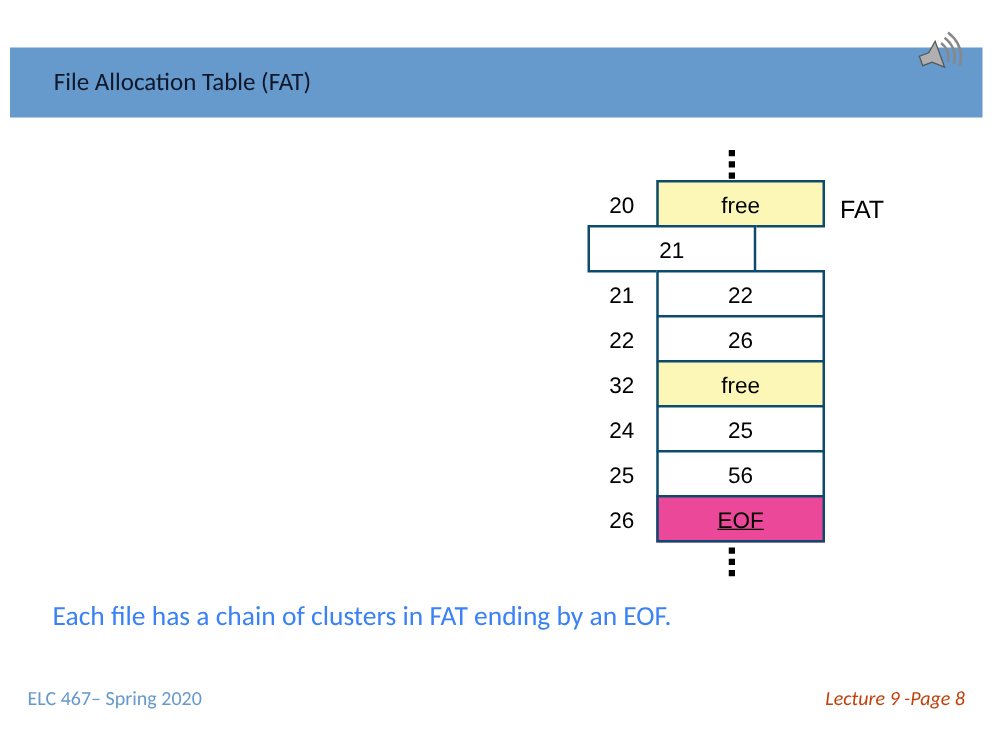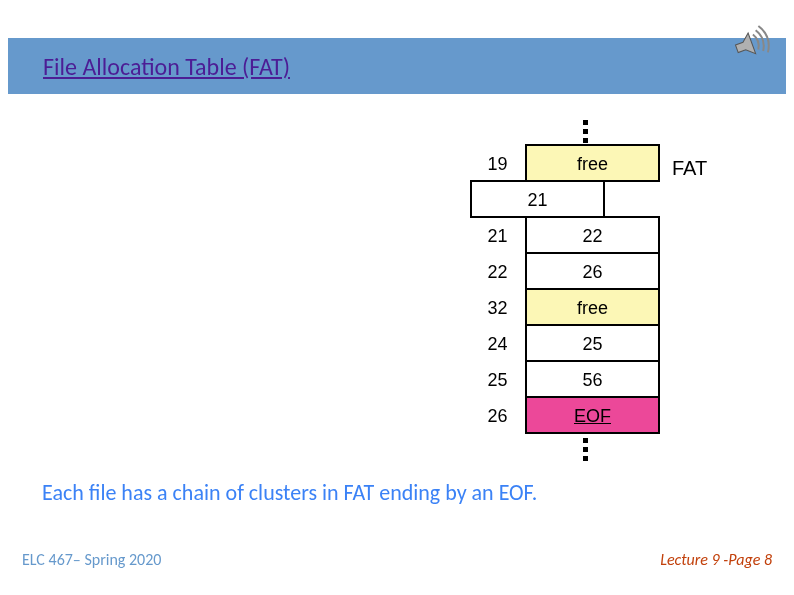--- a/index.html
+++ b/index.html
@@ -16,23 +16,22 @@
     top: 38px;
     left: 8px;
     right: 8px;
     height: 56px;
     background: #6699cc;
     display: flex;
     align-items: center;
     padding-left: 35px;
   }
   .title-bar span {
-    font-size: 24px;
-    color: #4c1d95;
-    text-decoration: underline;
+    font-size: 20px;
+    color: #0f172a;
   }
   .speaker {
     position: absolute;
     top: 22px;
     right: 22px;
     width: 44px;
     height: 44px;
   }
   .fat-label {
     position: absolute;
@@ -76,21 +75,21 @@
     font-size: 18px;
     color: #000;
   }
   .fat-idx {
     width: 55px;
     text-align: center;
   }
   .fat-val {
     width: 135px;
     text-align: center;
-    border: 2px solid #000000;
+    border: 2px solid #0c4a6e;
     margin-top: -2px;
     background: #fff;
   }
   .fat-val.free {
     background: #fcf7b6;
   }
   .fat-val.eof {
     background: #ec4899;
     text-decoration: underline;
   }
@@ -138,21 +137,21 @@
 <div class="fat-label">FAT</div>
 
 <div class="table-wrap">
   <div class="dots">
     <span></span>
       <span></span>
       <span></span>
   </div>
   <div class="fat-table" id="fat-table">
       <div class="fat-row">
-        <div class="fat-idx">19</div>
+        <div class="fat-idx">20</div>
         <div class="fat-val free">free</div>
       </div>
       <div class="fat-row">
         <div class="fat-val ">21</div>
       </div>
       <div class="fat-row">
         <div class="fat-idx">21</div>
         <div class="fat-val ">22</div>
       </div>
       <div class="fat-row">

